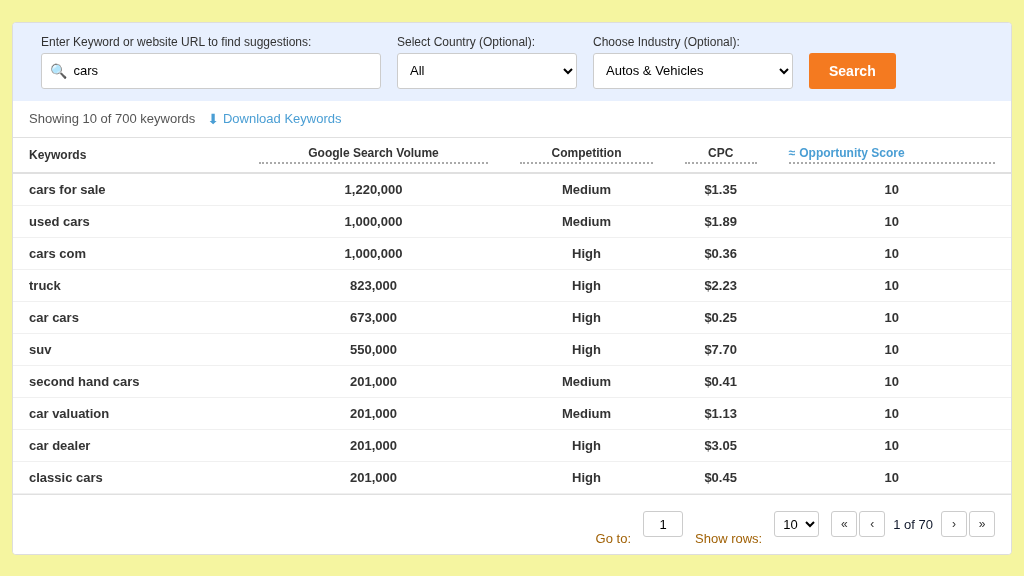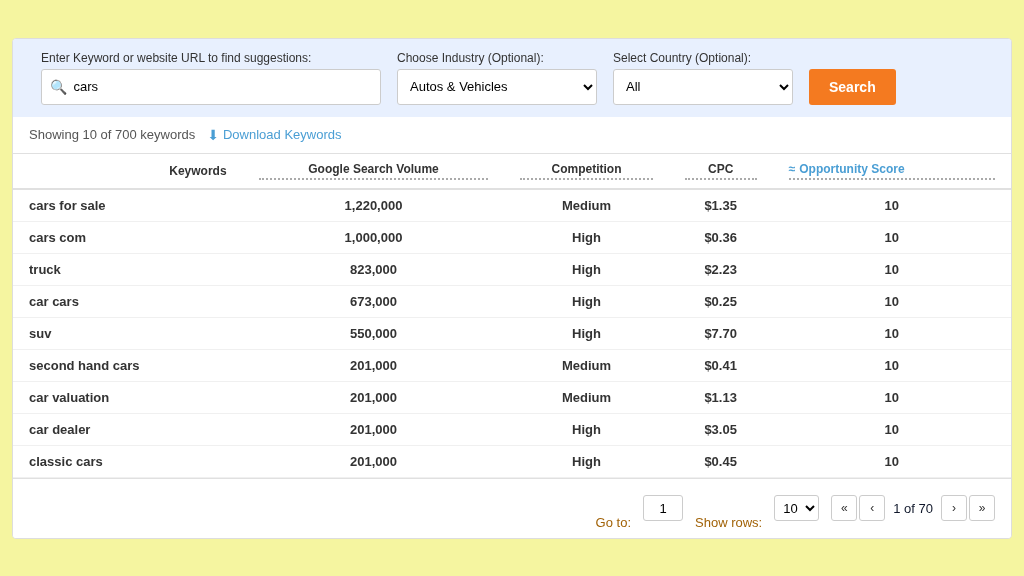--- a/index.html
+++ b/index.html
@@ -92,21 +92,21 @@
       align-items: center;
       gap: 4px;
       font-size: 13px;
     }
     .download-icon { font-size: 14px; }
     table {
       width: 100%;
       border-collapse: collapse;
     }
     thead th {
-      text-align: right;
+      text-align: left;
       padding: 8px 16px;
       font-size: 12px;
       font-weight: bold;
       color: #333;
       border-top: 1px solid #e0e0e0;
       border-bottom: 2px solid #e0e0e0;
     }
     thead th.center { text-align: center; }
     .dotted-border {
       display: block;
@@ -184,29 +184,29 @@
 
   <div class="search-bar">
     <div class="search-group">
       <label>Enter Keyword or website URL to find suggestions:</label>
       <div class="search-input-wrapper">
         <span class="search-icon">🔍</span>
         <input type="text" value="cars" style="">
       </div>
     </div>
     <div class="search-group">
+      <label>Select Country (Optional):</label>
+      <select class="country-select">
+        <option>All</option>
+      </select>
+    </div>
+    <div class="search-group">
       <label>Choose Industry (Optional):</label>
       <select class="industry-select">
         <option>Autos &amp; Vehicles</option>
-      </select>
-    </div>
-    <div class="search-group">
-      <label>Select Country (Optional):</label>
-      <select class="country-select">
-        <option>All</option>
       </select>
     </div>
     <button class="search-btn">Search</button>
   </div>
 
   <div class="table-header">
     <span>Showing 10 of 700 keywords</span>
     <a href="#" class="download-link">
       <span class="download-icon">⬇</span>
       <span>Download Keywords</span>
@@ -239,20 +239,27 @@
           <span class="dotted-border"></span>
         </th>
       </tr>
     </thead>
     <tbody id="table-body">
     <tr>
       <td>cars for sale</td>
       <td class="center">1,220,000</td>
       <td class="center">Medium</td>
       <td class="center">$1.35</td>
+      <td class="center">10</td>
+    </tr>
+        <tr>
+      <td>used cars</td>
+      <td class="center">1,000,000</td>
+      <td class="center">Medium</td>
+      <td class="center">$1.89</td>
       <td class="center">10</td>
     </tr>
         <tr>
       <td>cars com</td>
       <td class="center">1,000,000</td>
       <td class="center">High</td>
       <td class="center">$0.36</td>
       <td class="center">10</td>
     </tr>
         <tr>

